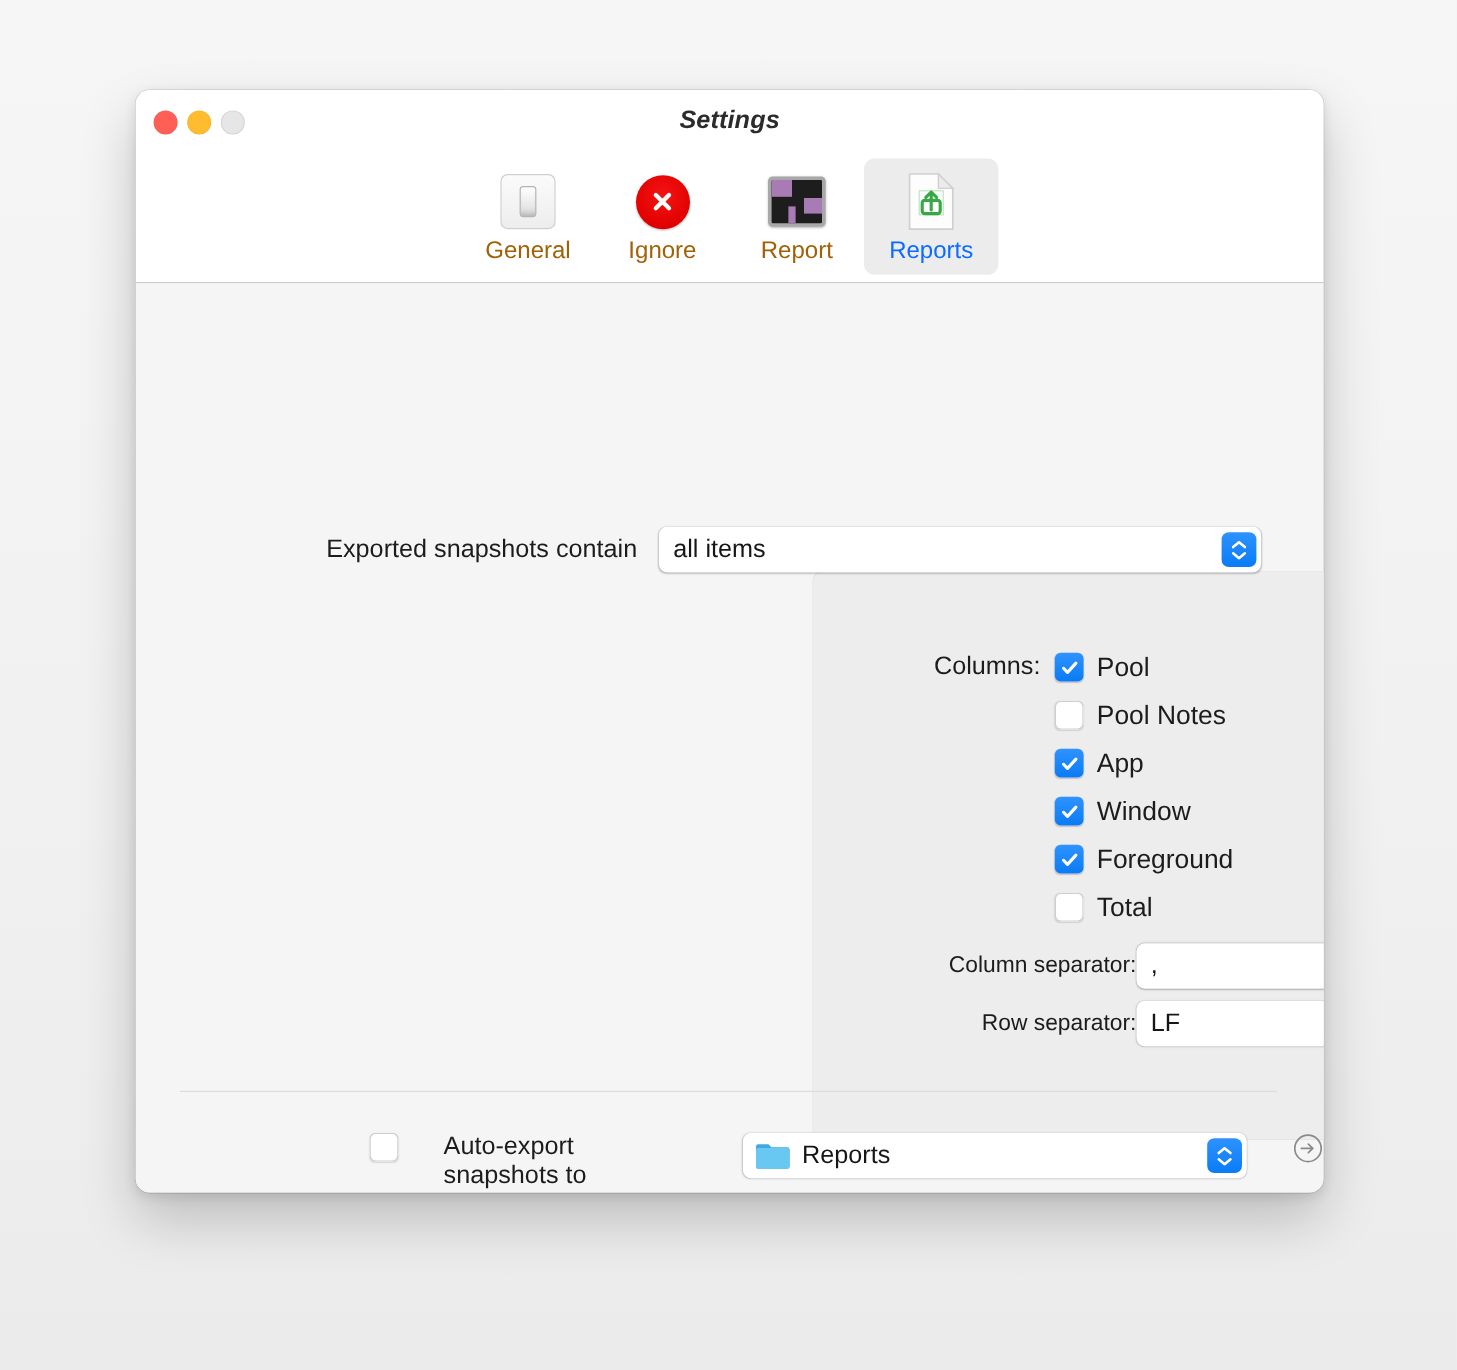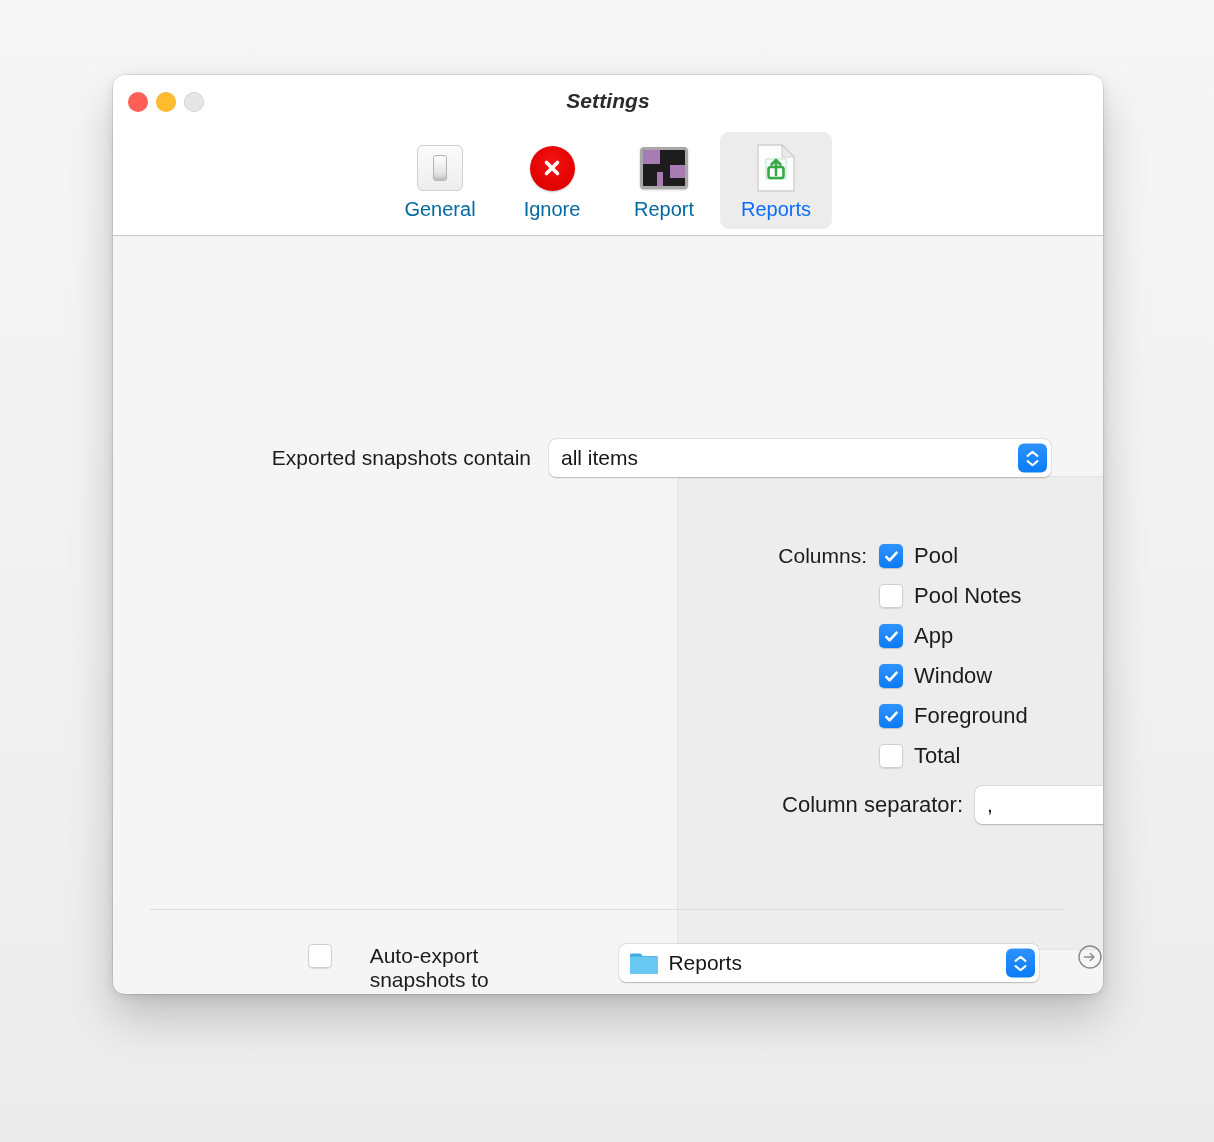--- a/index.html
+++ b/index.html
@@ -72,21 +72,21 @@
     gap: 4px;
     cursor: default;
   }
   .tab.selected { background: #ececec; }
   .tab .ticon {
     height: 52px;
     display: flex; align-items: center; justify-content: center;
   }
   .tab .tlabel {
     font-size: 20px;
-    color: #0369a1;
+    color: #a16207;
   }
   .tab.selected .tlabel { color: #0b6cff; }
 
   
   .icon-switch {
     width: 46px; height: 46px;
     border-radius: 6px;
     background: linear-gradient(180deg,#fbfbfb,#ededed);
     border: 1px solid #cfcfcf;
     display: flex; align-items: center; justify-content: center;
@@ -211,24 +211,23 @@
     font-size: 22px;
     color: #1c1c1c;
     margin-left: 11px;
   }
 
   .sep-row {
     display: flex; align-items: center;
     margin-top: 10px;
   }
   .sep-row .sp-label {
-    width: 298px;
+    width: 270px;
     text-align: right;
-    padding-right: 12px;
-    font-size: 22px;
+    font-size: 19px;
     color: #1c1c1c;
   }
   .popup-sep { width: 198px; }
 
   
   .divider {
     position: absolute;
     left: 37px; width: 914px;
     height: 1px;
     background: #dcdcdc;
@@ -393,20 +392,27 @@
         </div>
 
         <div class="sep-row">
           <span class="sp-label">Column separator:</span>
           <span class="popup popup-sep">
             <span>,</span>
 
           </span>
         </div>
 
+        <div class="sep-row">
+          <span class="sp-label">Row separator:</span>
+          <span class="popup popup-sep">
+            <span>LF</span>
+
+          </span>
+        </div>
 
       </div>
     </div>
 
     <div class="contain-row">
       <span class="contain-label">Exported snapshots contain</span>
       <span class="popup popup-contain">
         <span>all items</span>
         <span class="stepper">
           <svg class="chev" viewBox="0 0 13 7" aria-hidden="true">

